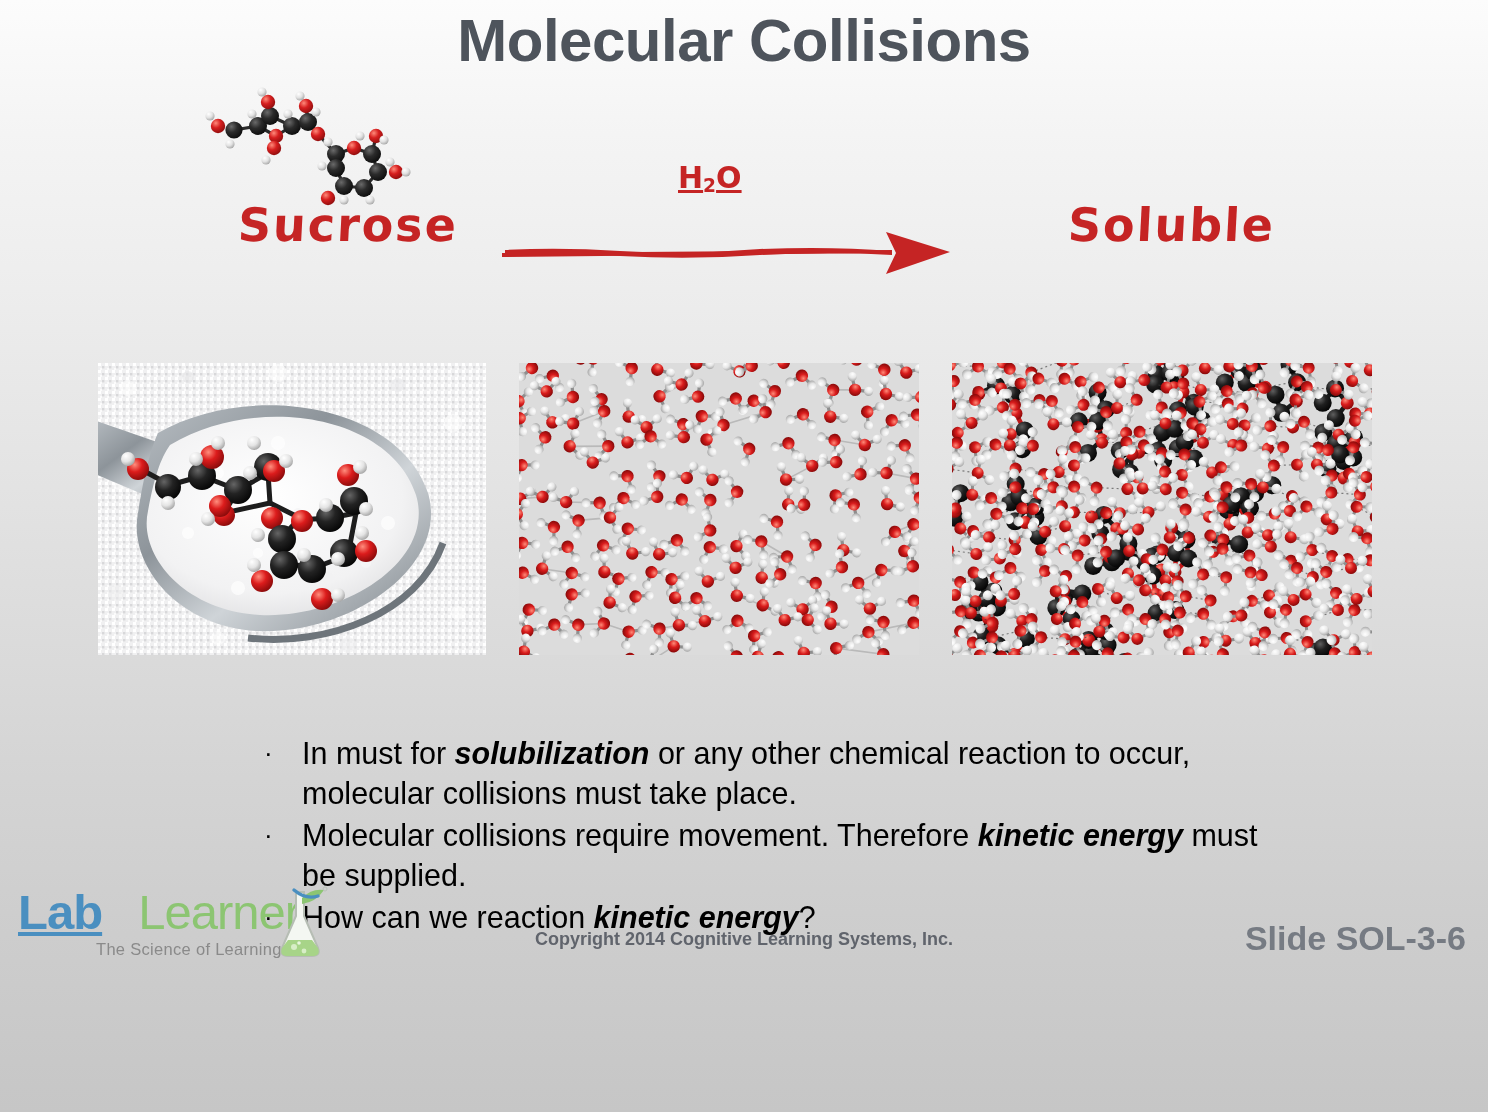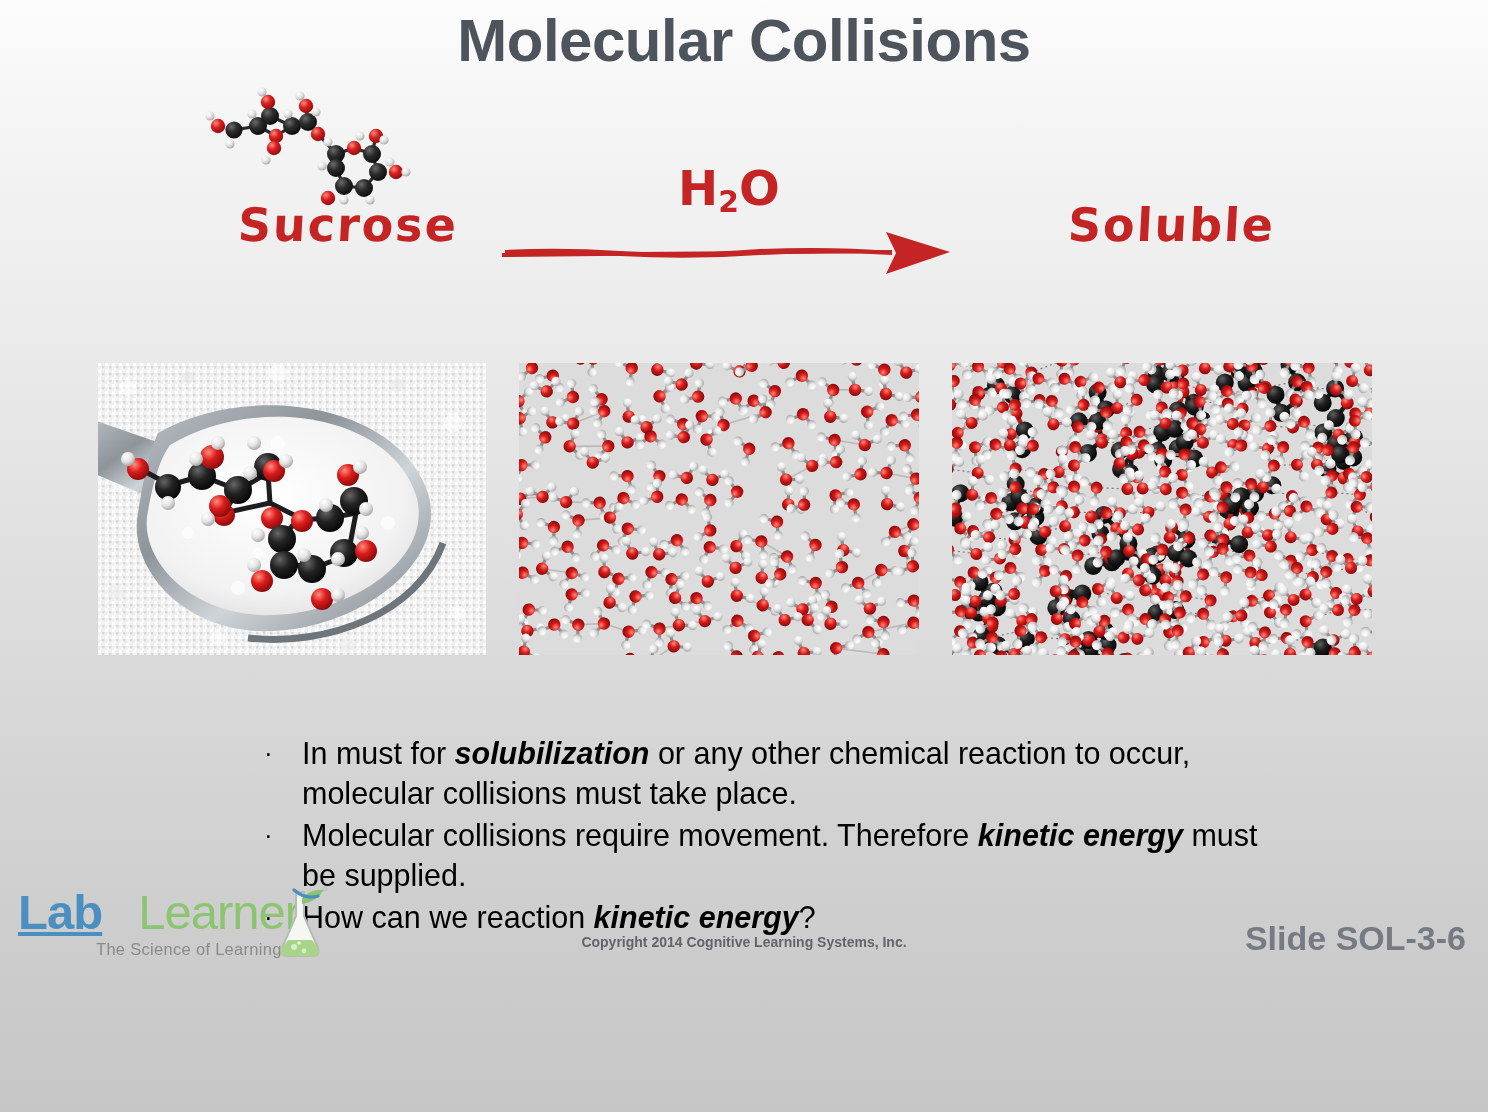--- a/index.html
+++ b/index.html
@@ -74,22 +74,23 @@
     left: 1068px;
     top: 120px;
     font-size: 46px;
     transform: skewX(-3deg);
   }
 
   .h2o-label {
     position: absolute;
     left: 678px;
     top: 82px;
-    font-size: 48px;
+    font-size: 30px;
     letter-spacing: 0;
+    text-decoration: underline;
   }
   .h2o-label sub {
     font-size: 0.62em;
     vertical-align: -0.22em;
   }
 
   .arrow-wrap {
     position: absolute;
     left: 500px;
     top: 148px;
@@ -185,21 +186,21 @@
     width: 56px;
     height: 74px;
   }
 
   .copyright {
     position: absolute;
     left: 0;
     width: 1488px;
     bottom: 18px;
     text-align: center;
-    font-size: 14px;
+    font-size: 18px;
     font-weight: bold;
     color: #60646c;
   }
 
   .slide-id {
     position: absolute;
     right: 22px;
     bottom: 10px;
     font-size: 34px;
     color: #767b83;

